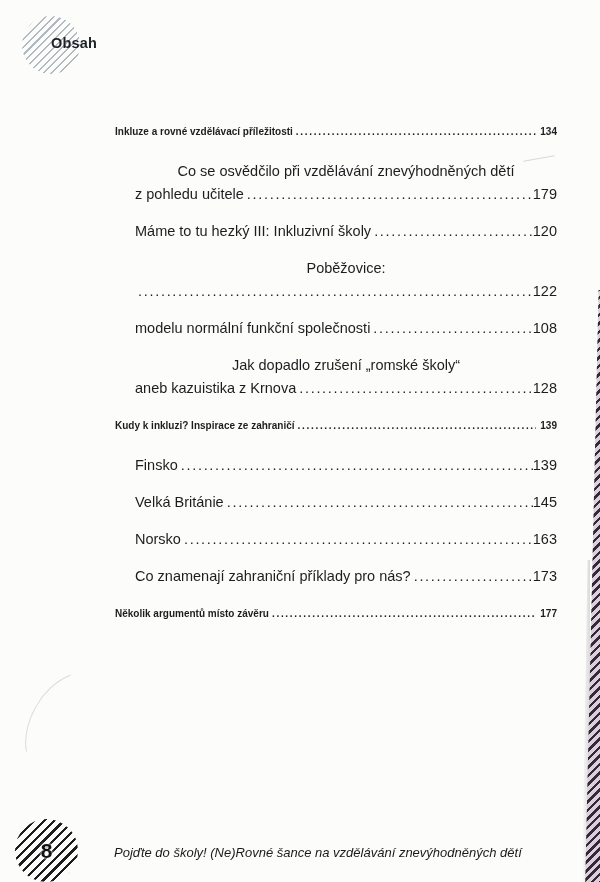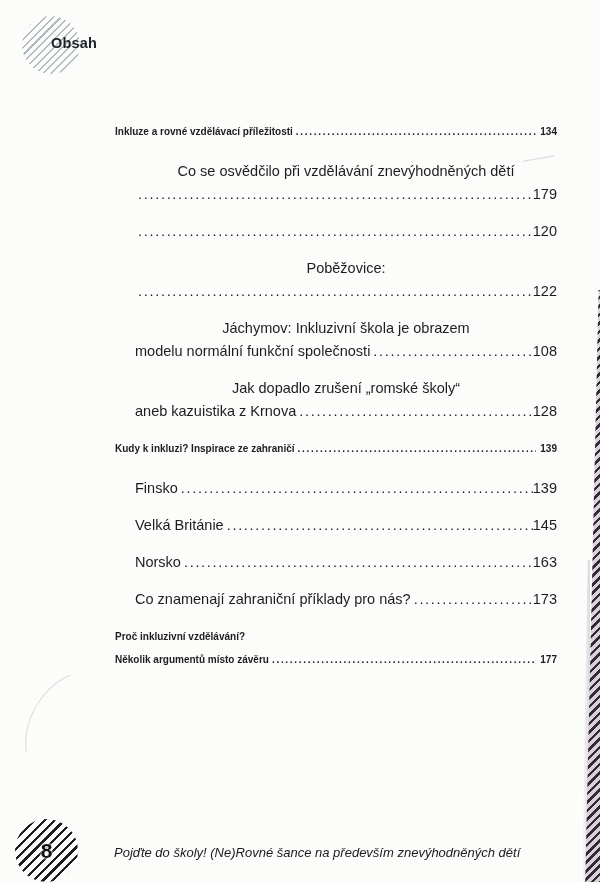--- a/index.html
+++ b/index.html
@@ -141,39 +141,40 @@
       <div class="toc-entry main">
         <div class="toc-row">
           <span class="toc-label">Inkluze a rovné vzdělávací příležitosti</span>
           <span class="toc-dots">........................................................................................................................................................................................................</span>
           <span class="toc-page">134</span>
         </div>
       </div>
       <div class="toc-entry sub">
         <div class="toc-pre-line">Co se osvědčilo při vzdělávání znevýhodněných dětí</div>
         <div class="toc-row">
+          <span class="toc-label">z pohledu učitele</span>
           <span class="toc-dots">........................................................................................................................................................................................................</span>
           <span class="toc-page">179</span>
         </div>
       </div>
       <div class="toc-entry sub">
         <div class="toc-row">
+          <span class="toc-label">Máme to tu hezký III: Inkluzivní školy</span>
           <span class="toc-dots">........................................................................................................................................................................................................</span>
           <span class="toc-page">120</span>
         </div>
       </div>
       <div class="toc-entry sub">
         <div class="toc-pre-line">Poběžovice:</div>
         <div class="toc-row">
           <span class="toc-dots">........................................................................................................................................................................................................</span>
           <span class="toc-page">122</span>
         </div>
       </div>
       <div class="toc-entry sub">
-        <div class="toc-pre-line">Jáchymov: Inkluzivní škola je obrazem</div>
         <div class="toc-row">
           <span class="toc-label">modelu normální funkční společnosti</span>
           <span class="toc-dots">........................................................................................................................................................................................................</span>
           <span class="toc-page">108</span>
         </div>
       </div>
       <div class="toc-entry sub">
         <div class="toc-pre-line">Jak dopadlo zrušení „romské školy“</div>
         <div class="toc-row">
           <span class="toc-label">aneb kazuistika z Krnova</span>
@@ -210,32 +211,31 @@
         </div>
       </div>
       <div class="toc-entry sub">
         <div class="toc-row">
           <span class="toc-label">Co znamenají zahraniční příklady pro nás?</span>
           <span class="toc-dots">........................................................................................................................................................................................................</span>
           <span class="toc-page">173</span>
         </div>
       </div>
       <div class="toc-entry main">
-        <div class="toc-pre-line">Proč inkluzivní vzdělávání?</div>
         <div class="toc-row">
           <span class="toc-label">Několik argumentů místo závěru</span>
           <span class="toc-dots">........................................................................................................................................................................................................</span>
           <span class="toc-page">177</span>
         </div>
       </div>
     </nav>
 
   <div class="scan-arc"></div>
 
   <div class="edge-shadow"></div>
   <div class="edge-band"></div>
 
   <div class="hatch-circle-bottom">
     <span class="footer-page-number">8</span>
   </div>
-  <div class="footer-caption">Pojďte do školy! (Ne)Rovné šance na především znevýhodněných dětí</div>
+  <div class="footer-caption">Pojďte do školy! (Ne)Rovné šance na vzdělávání znevýhodněných dětí</div>
 
 </div>
 
 </body></html>

